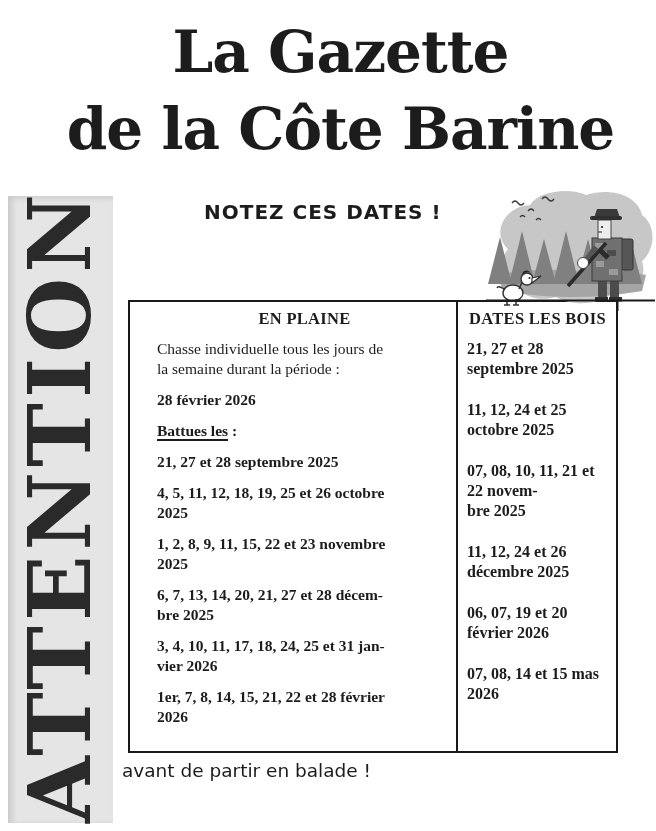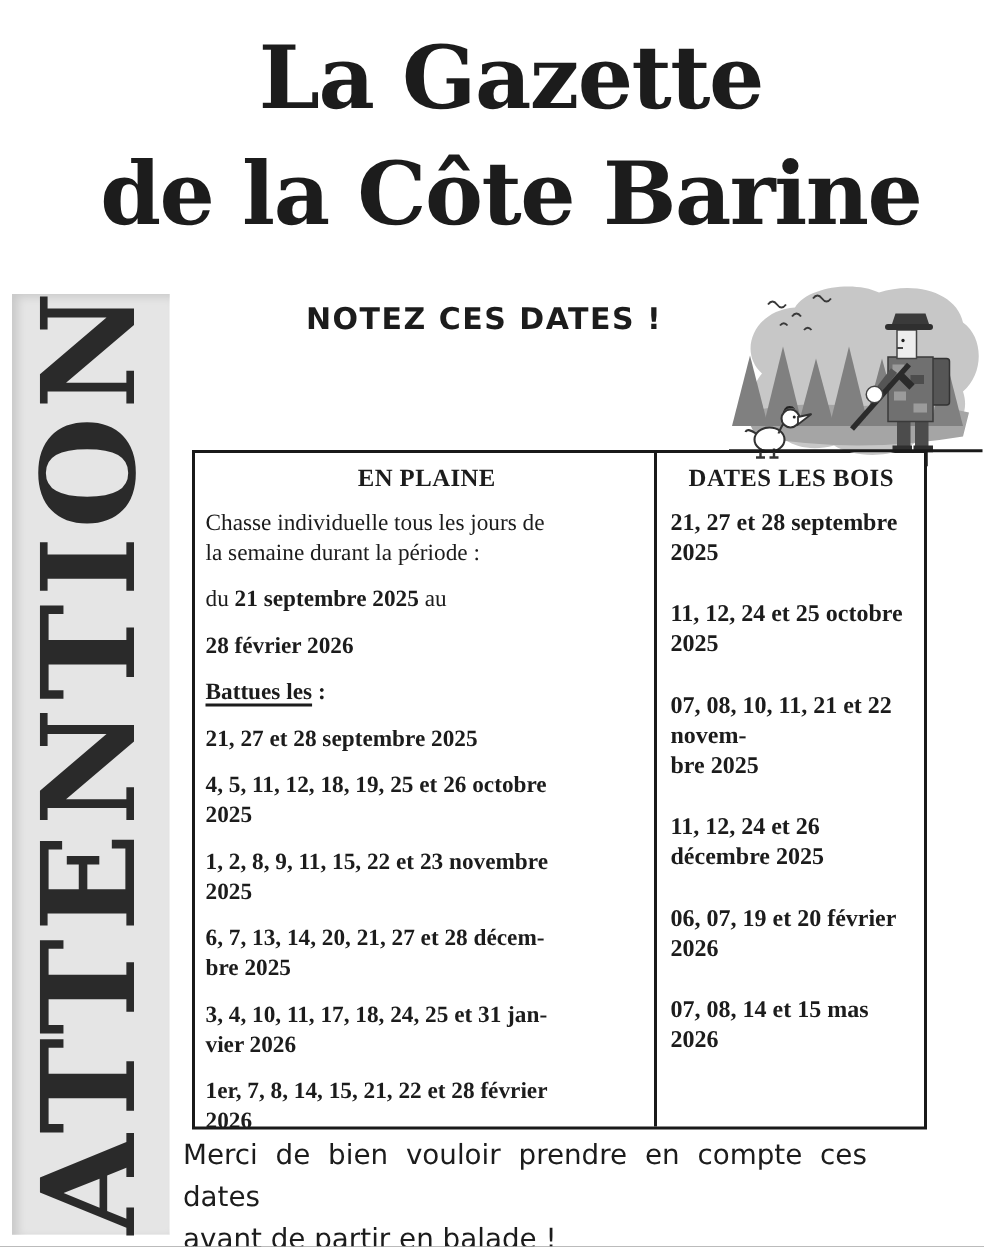--- a/index.html
+++ b/index.html
@@ -55,20 +55,21 @@
     position:absolute;left:128px;top:300px;width:490px;height:453px;
     box-sizing:border-box;
     border:2px solid var(--table-border,#191919);
     display:flex;
     font-size:15.5px;line-height:20px;
   }
   .colL{
     width:308px;box-sizing:border-box;
     border-right:2px solid var(--table-border,#191919);
     padding:5px 4px 0 7px;
+    margin-left:20px;
   }
   .colR{flex:1;padding:5px 8px 0 9px;}
   .colhead{
     text-align:center;font-weight:bold;font-size:16.5px;
     letter-spacing:.3px;margin:2px 0 10px 0;
   }
   .sched p{margin:0 0 11px 0;}
   .ml{white-space:pre-line;}
   .b{font-weight:bold;}
   .u{text-decoration:underline;text-decoration-thickness:2px;text-underline-offset:3px;}
@@ -102,21 +103,20 @@
     <div class="attention-text">ATTENTION</div>
   </div>
 
   <div class="notez">NOTEZ CES DATES !</div>
 
   <div class="sched">
     <div class="colL">
       <div class="colhead">EN PLAINE</div>
       <p class="ml p-intro">Chasse individuelle tous les jours de
 la semaine durant la période :</p>
-      <p class="p-period"><span>du </span><span class="b">21 septembre 2025</span><span> au</span></p>
       <p class="b p-periodend">28 février 2026</p>
       <p class="b p-battues"><span class="u">Battues les</span><span> :</span></p>
       <p class="b ml">21, 27 et 28 septembre 2025</p>
       <p class="b ml">4, 5, 11, 12, 18, 19, 25 et 26 octobre
 2025</p>
       <p class="b ml">1, 2, 8, 9, 11, 15, 22 et 23 novembre
 2025</p>
       <p class="b ml">6, 7, 13, 14, 20, 21, 27 et 28 décem-
 bre 2025</p>
       <p class="b ml">3, 4, 10, 11, 17, 18, 24, 25 et 31 jan-
@@ -193,17 +193,16 @@
       <line x1="30" y1="112" x2="30" y2="118" stroke="#333" stroke-width="1.6"></line>
       <path d="M18,118 h6 M27,118 h6" stroke="#333" stroke-width="1.6" fill="none"></path>
       <path d="M18,102 Q12,98 11,101" fill="none" stroke="#333" stroke-width="1.4"></path>
     </g>
 
     <line x1="0" y1="113.5" x2="169" y2="113.5" stroke="#1a1a1a" stroke-width="2"></line>
     <line x1="131.5" y1="113" x2="131.5" y2="124" stroke="#1a1a1a" stroke-width="2"></line>
   </svg>
 
   <div class="footer">
-    <div class="f1">Merci de bien vouloir prendre en compte ces dates</div>
     <div class="f2">avant de partir en balade !</div>
   </div>
 
 </div>
 
 </body></html>

